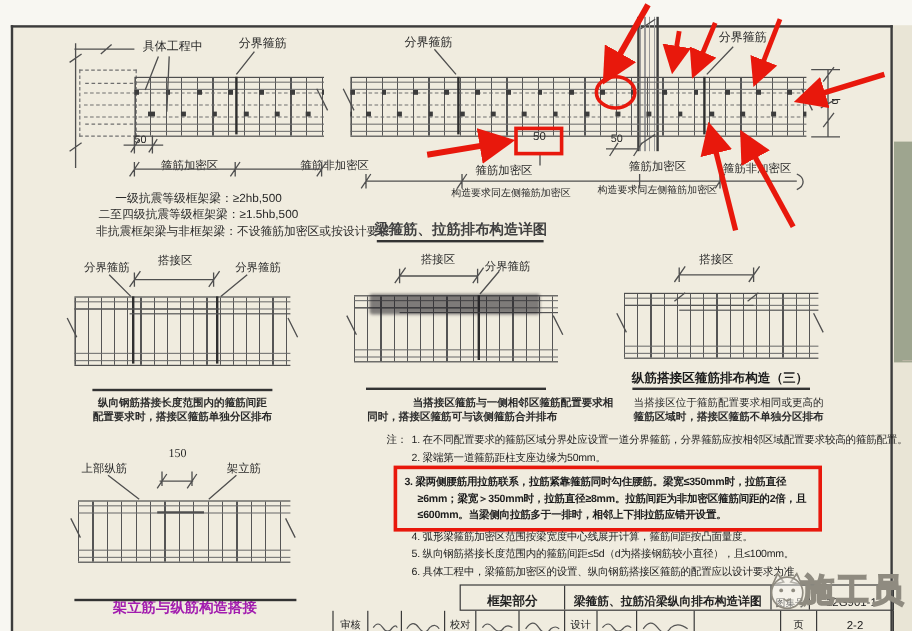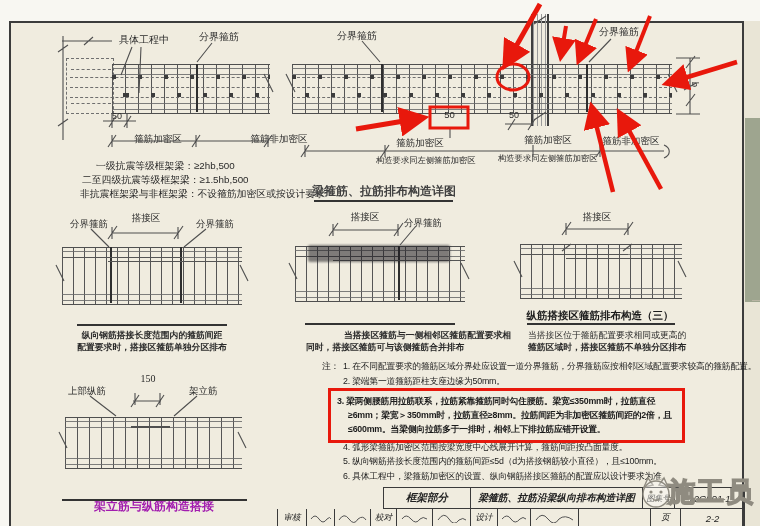--- a/index.html
+++ b/index.html
@@ -22,22 +22,22 @@
   .colbox{position:absolute;border:1px dashed #707070;}
   .support{position:absolute;border-left:2px solid #3f3f3f;border-right:2px solid #3f3f3f;
     background:repeating-linear-gradient(90deg,#9a9a9a 0 1px,transparent 1px 4px);}
   .rule{position:absolute;background:#333;}
   .smudge{position:absolute;background:rgba(33,31,37,.55);filter:blur(1.3px);border-radius:2px;}
   .note-line{position:absolute;font-size:8.8px;letter-spacing:-0.2px;color:#1c1c1c;white-space:nowrap;}
   .note3box{position:absolute;left:328px;top:388px;width:330px;border:3px solid #e8180c;
     padding:3px 4px 4px 7px;font-size:8.8px;letter-spacing:-0.2px;color:#1c1c1c;
     line-height:14px;white-space:normal;text-indent:-11px;padding-left:17px;font-weight:600;}
   .tblock{position:absolute;display:flex;border:1.5px solid #3a3a3a;background:transparent;box-sizing:border-box;}
-  .tcell{border-right:1px solid #3a3a3a;display:flex;align-items:center;justify-content:center;
-    font-size:8.5px;color:#222;overflow:hidden;box-sizing:border-box;font-style:italic;}
+  .tcell{border-right:1px solid #3a3a3a;display:flex;align-items:flex-end;justify-content:center;
+    font-size:8.5px;color:#222;overflow:hidden;box-sizing:border-box;}
   .tcell:last-child{border-right:none;}
   .wmtext{position:absolute;font-size:27px;font-weight:bold;color:rgba(255,255,255,.15);
     -webkit-text-stroke:1.4px #8f8b80;letter-spacing:2px;}
   svg.overlay{position:absolute;left:0;top:0;}
 </style>
 </head>
 <body>
 
 <div id="page">
 

